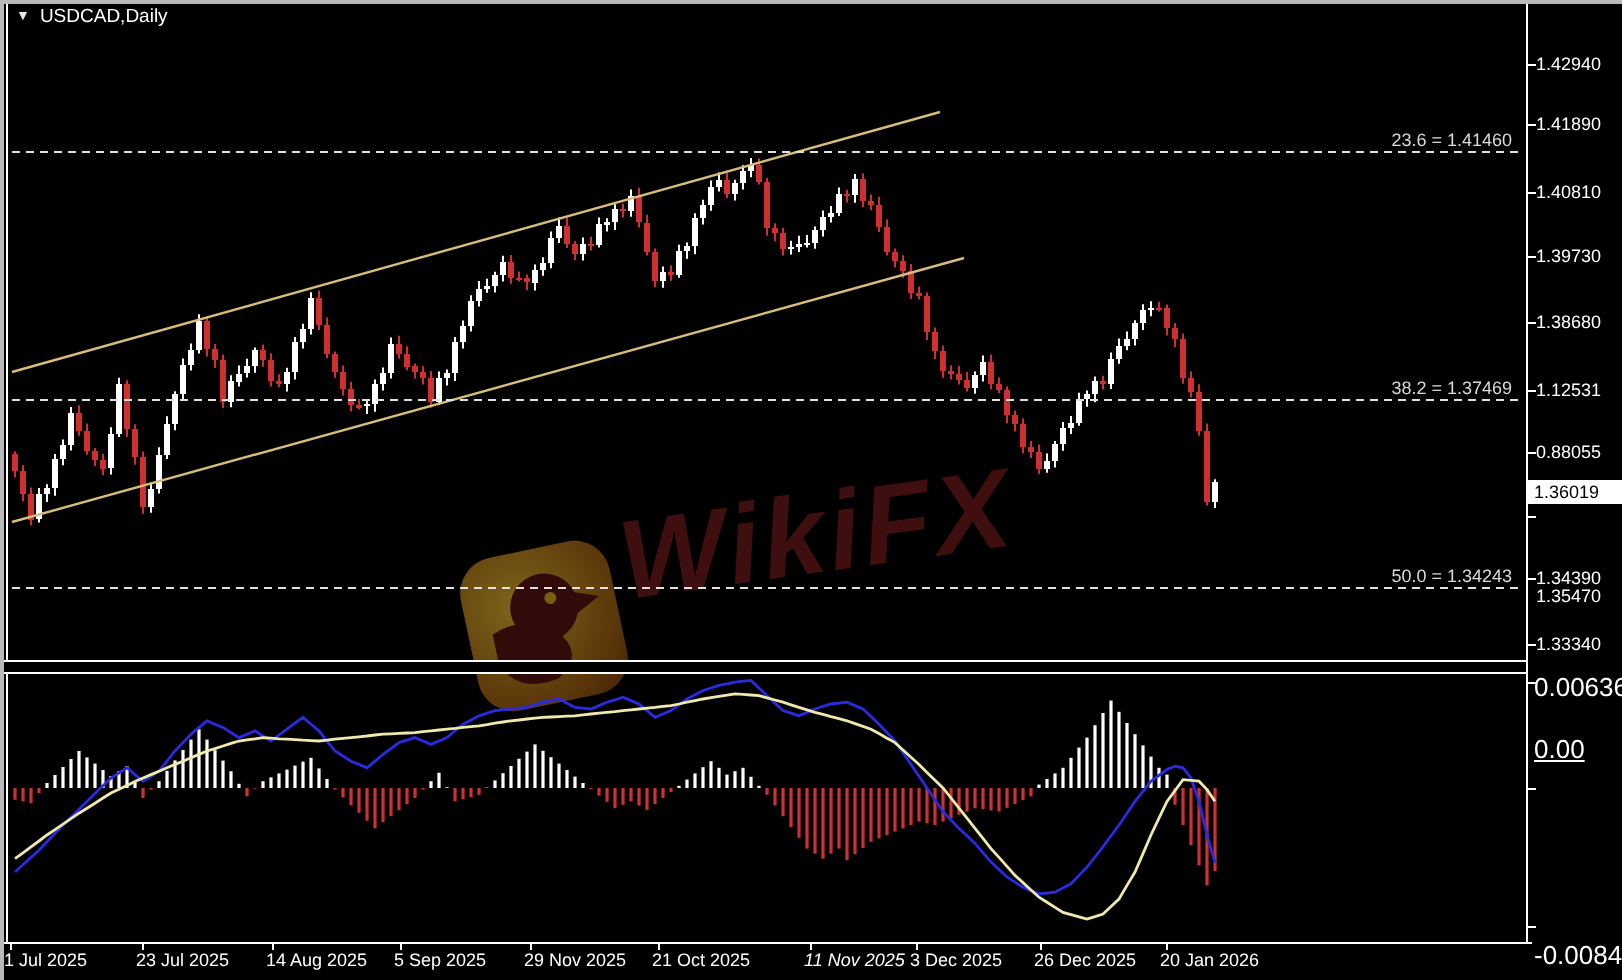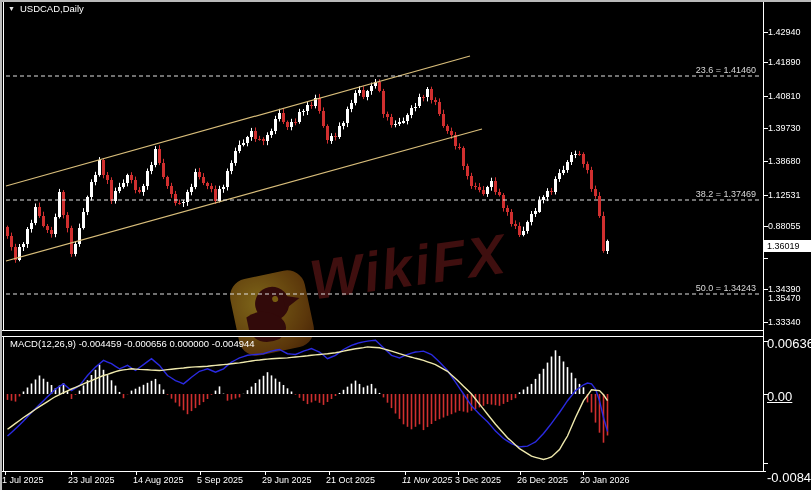--- a/index.html
+++ b/index.html
@@ -518,21 +518,20 @@
   <div class="frame-line" style="left:3px;top:2px;width:1px;height:469px;"></div>
   <div class="frame-line" style="left:763px;top:2px;width:1px;height:469px;"></div>
   <div class="sep-double"></div>
   <div class="frame-line" style="left:0;top:471px;width:766px;height:1px;"></div>
 
   <div id="symbol-label">
     <span class="tri">▼</span>
     <span>USDCAD,Daily</span>
   </div>
 
-  <div id="macd-label">MACD(12,26,9) -0.004459 -0.000656 0.000000 -0.004944</div>
 
   <div id="current-price" style="top: 240px;">1.36019</div>
 
   <div id="axes">
       <div class="plabel" style="top: 27px;">1.42940</div>
       <div class="tick-r" style="top: 32px;"></div>
       <div class="plabel" style="top: 57px;">1.41890</div>
       <div class="tick-r" style="top: 62px;"></div>
       <div class="plabel" style="top: 91px;">1.40810</div>
       <div class="tick-r" style="top: 96px;"></div>
@@ -545,33 +544,33 @@
       <div class="plabel" style="top: 221px;">0.88055</div>
       <div class="tick-r" style="top: 226px;"></div>
       <div class="plabel" style="top: 253px; margin-top: 40px;">1.35470</div>
       <div class="tick-r" style="top: 258px;"></div>
       <div class="plabel" style="top: 284px;">1.34390</div>
       <div class="tick-r" style="top: 289px;"></div>
       <div class="plabel" style="top: 317px;">1.33340</div>
       <div class="tick-r" style="top: 322px;"></div>
       <div class="mlabel" style="top: 336px;">0.00636</div>
       <div class="tick-r" style="top: 341px;"></div>
-      <div class="mlabel" style="top: 389px; text-decoration: underline;">0.00</div>
+      <div class="mlabel" style="top: 367px; text-decoration: underline;">0.00</div>
       <div class="tick-r" style="top: 394px;"></div>
       <div class="mlabel" style="top: 470px;">-0.008441</div>
       <div class="tick-r" style="top: 463px;"></div>
       <div class="tlabel" style="left: 2px; text-align: right;">1 Jul 2025</div>
       <div class="tick-b" style="left: 5px;"></div>
       <div class="tlabel" style="left: 68px;">23 Jul 2025</div>
       <div class="tick-b" style="left: 71px;"></div>
       <div class="tlabel" style="left: 133px;">14 Aug 2025</div>
       <div class="tick-b" style="left: 136px;"></div>
       <div class="tlabel" style="left: 197px; text-align: center;">5 Sep 2025</div>
       <div class="tick-b" style="left: 200px;"></div>
-      <div class="tlabel" style="left: 262px;">29 Jun 2025</div>
+      <div class="tlabel" style="left: 262px;">29 Nov 2025</div>
       <div class="tick-b" style="left: 265px;"></div>
       <div class="tlabel" style="left: 326px;">21 Oct 2025</div>
       <div class="tick-b" style="left: 329px;"></div>
       <div class="tlabel" style="left: 402px; font-style: italic;">11 Nov 2025</div>
       <div class="tick-b" style="left: 405px;"></div>
       <div class="tlabel" style="left: 455px;">3 Dec 2025</div>
       <div class="tick-b" style="left: 458px;"></div>
       <div class="tlabel" style="left: 517px; text-align: center;">26 Dec 2025</div>
       <div class="tick-b" style="left: 520px;"></div>
       <div class="tlabel" style="left: 580px;">20 Jan 2026</div>

